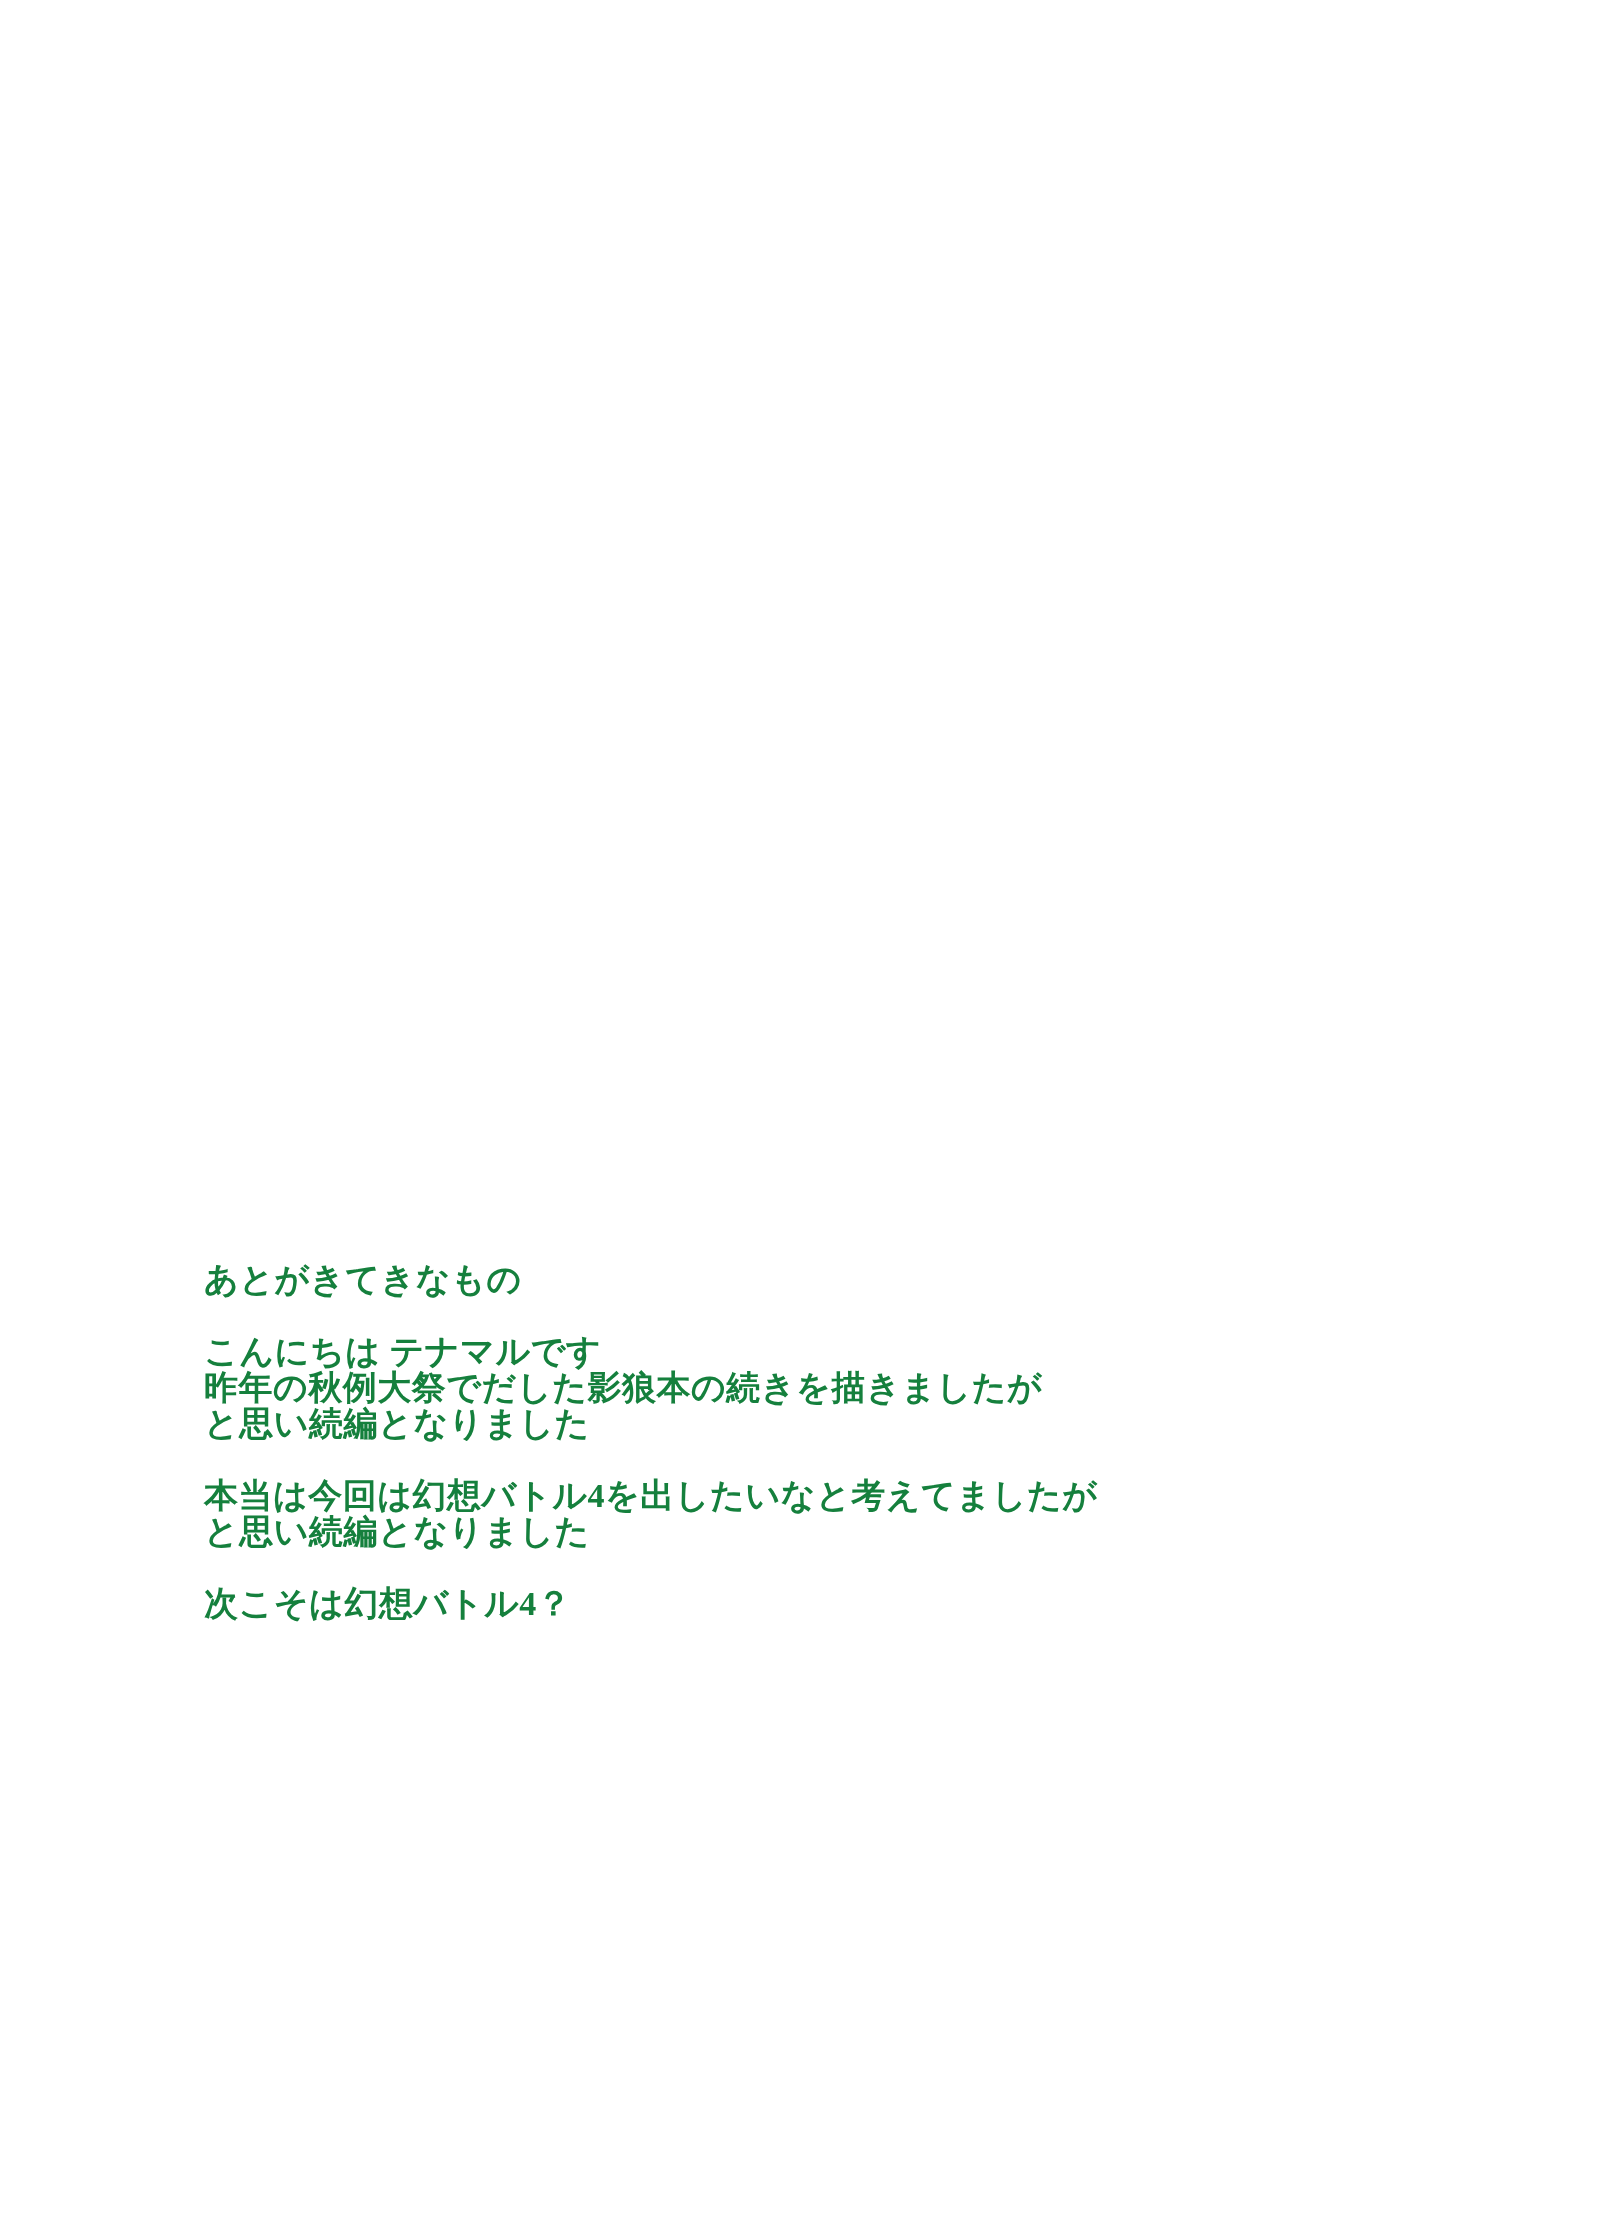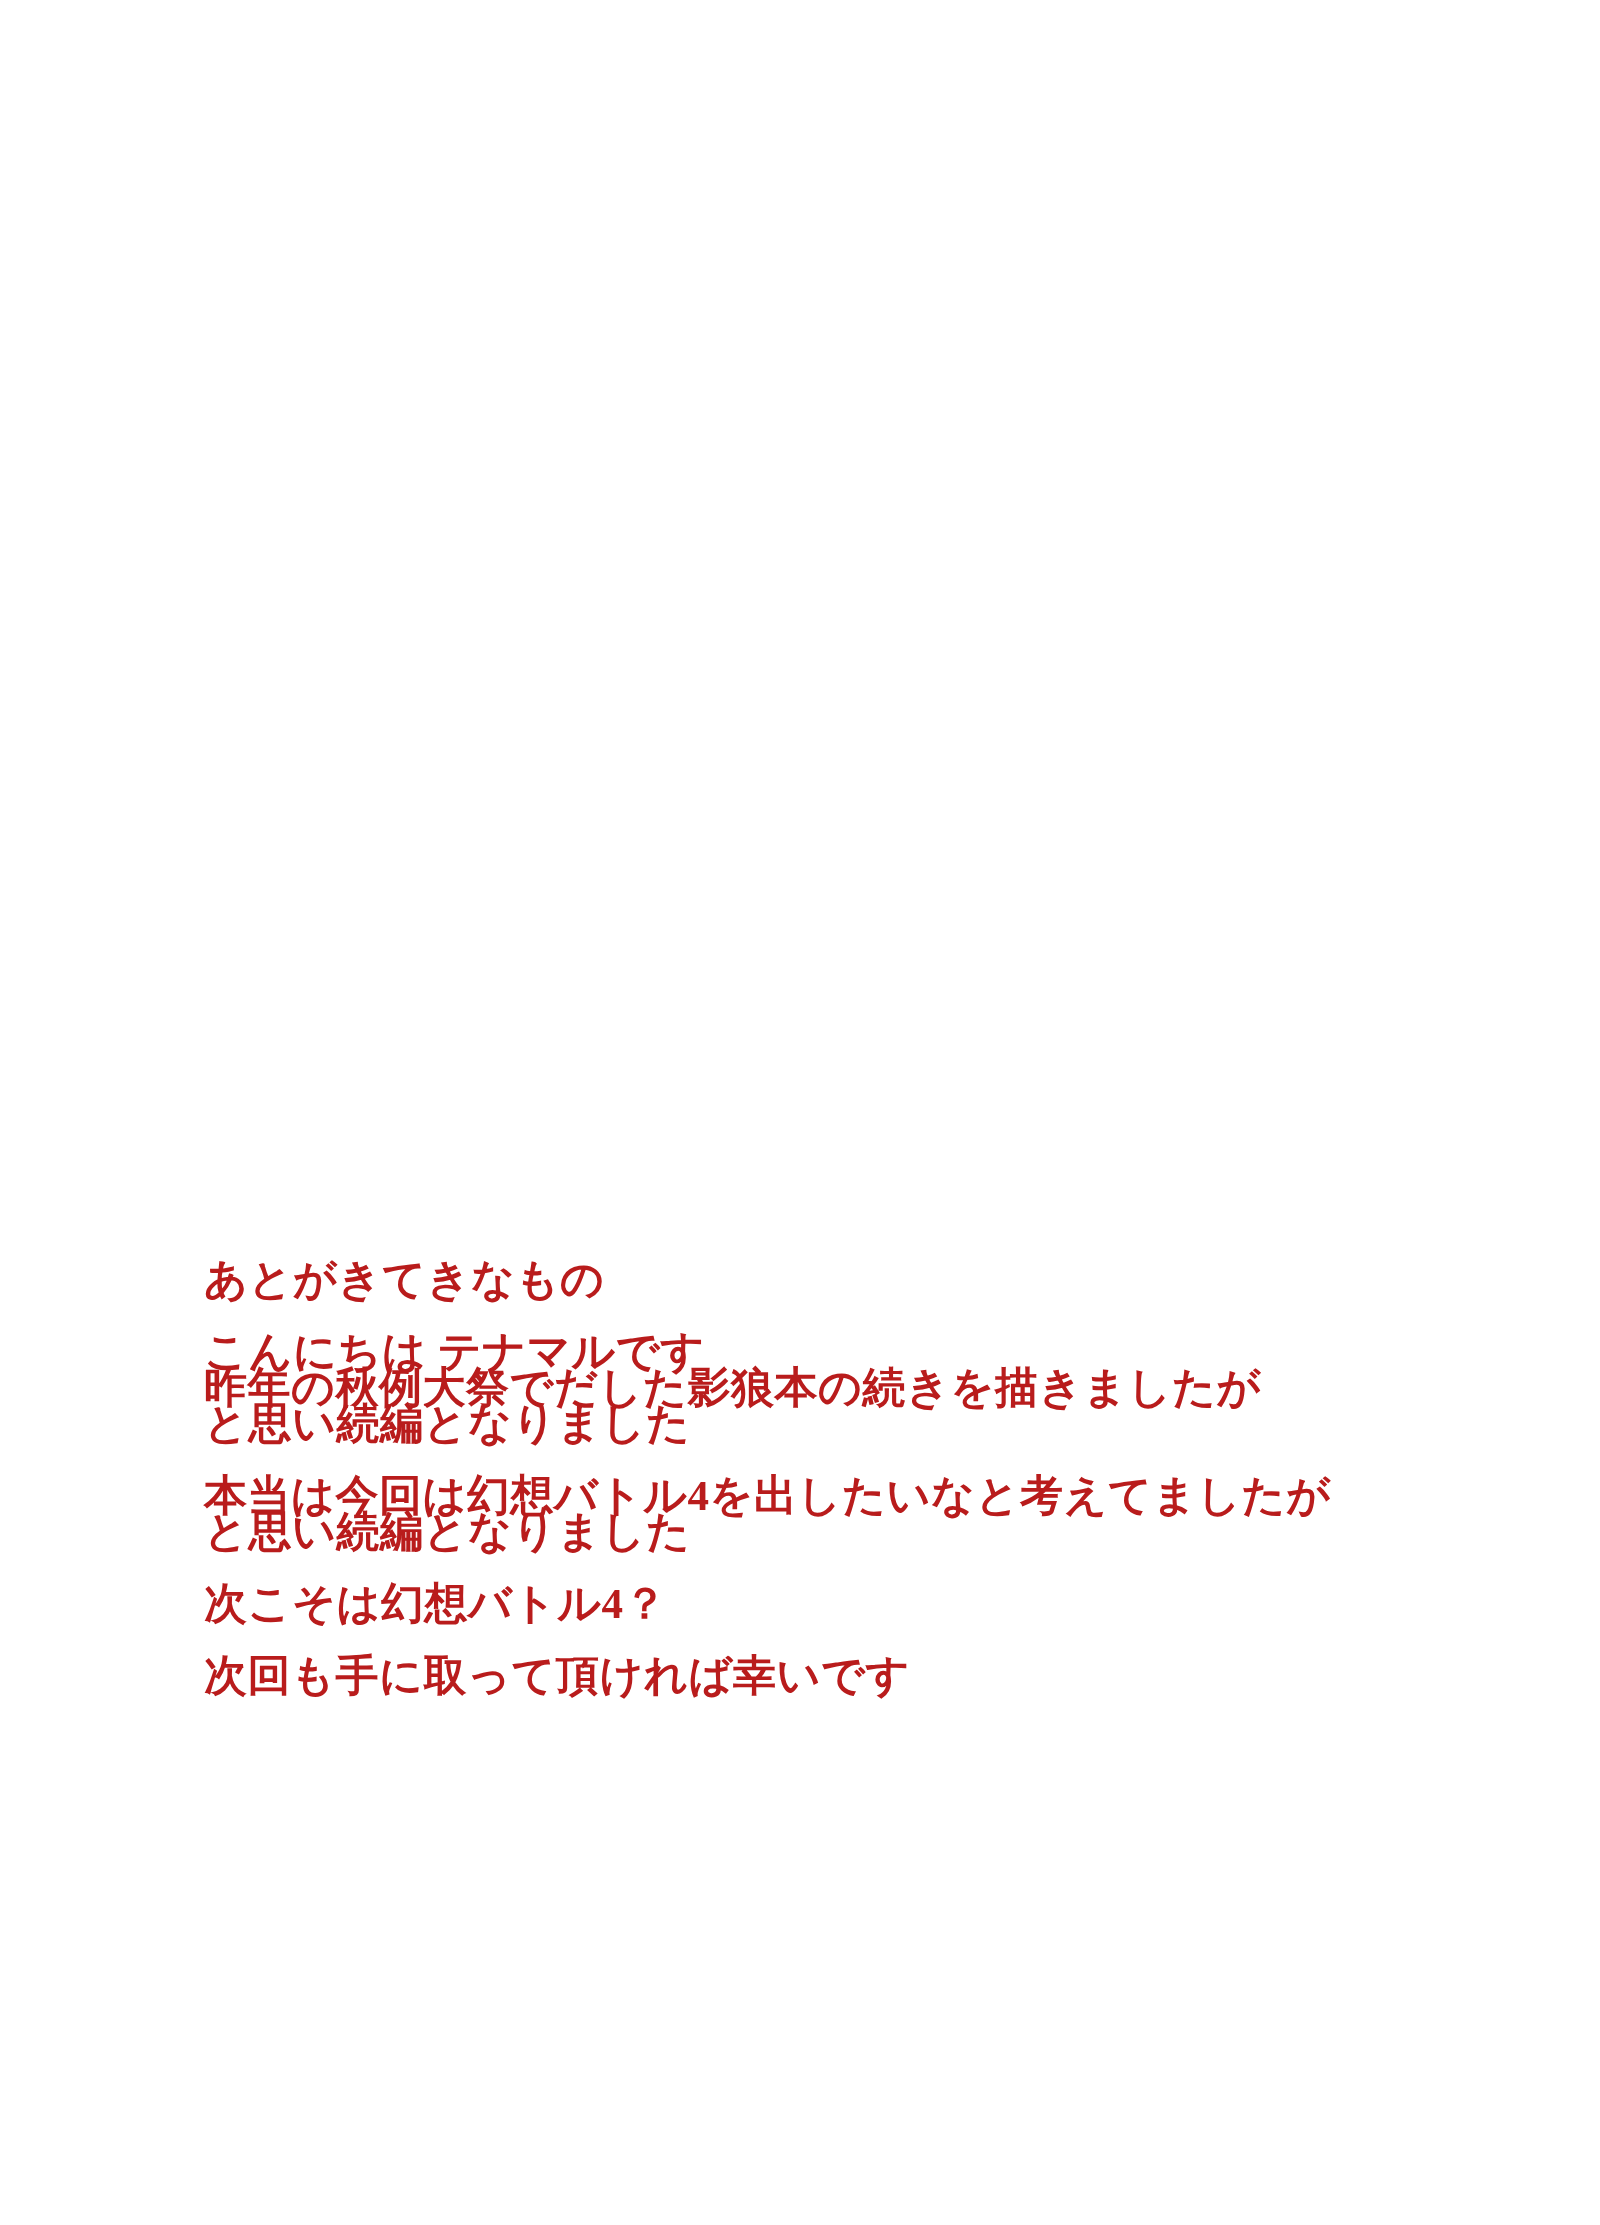--- a/index.html
+++ b/index.html
@@ -20,24 +20,24 @@
     background: #ffffff;
     overflow: hidden;
   }
 
   
   .afterword-block {
     position: absolute;
     left: 204px;
     top: 1262px;
     font-family: "Liberation Serif", "DejaVu Serif", serif;
-    font-size: 43px;
+    font-size: 34px;
     line-height: 36px;
     font-weight: 600;
-    color: #b91c1c;
+    color: #15803d;
     letter-spacing: 0.5px;
   }
   .para {
     margin: 0 0 36px 0;
   }
   .para:last-child {
     margin-bottom: 0;
   }
   .line {
     margin: 0;
@@ -64,19 +64,16 @@
     <div class="para">
       <p class="line">本当は今回は幻想バトル4を出したいなと考えてましたが</p>
       <p class="line">と思い続編となりました</p>
     </div>
 
 
     <div class="para">
       <p class="line">次こそは幻想バトル4？</p>
     </div>
 
-    <div class="para">
-      <p class="line">次回も手に取って頂ければ幸いです</p>
-    </div>
 
 
   </main>
 </div>
 
 </body></html>

